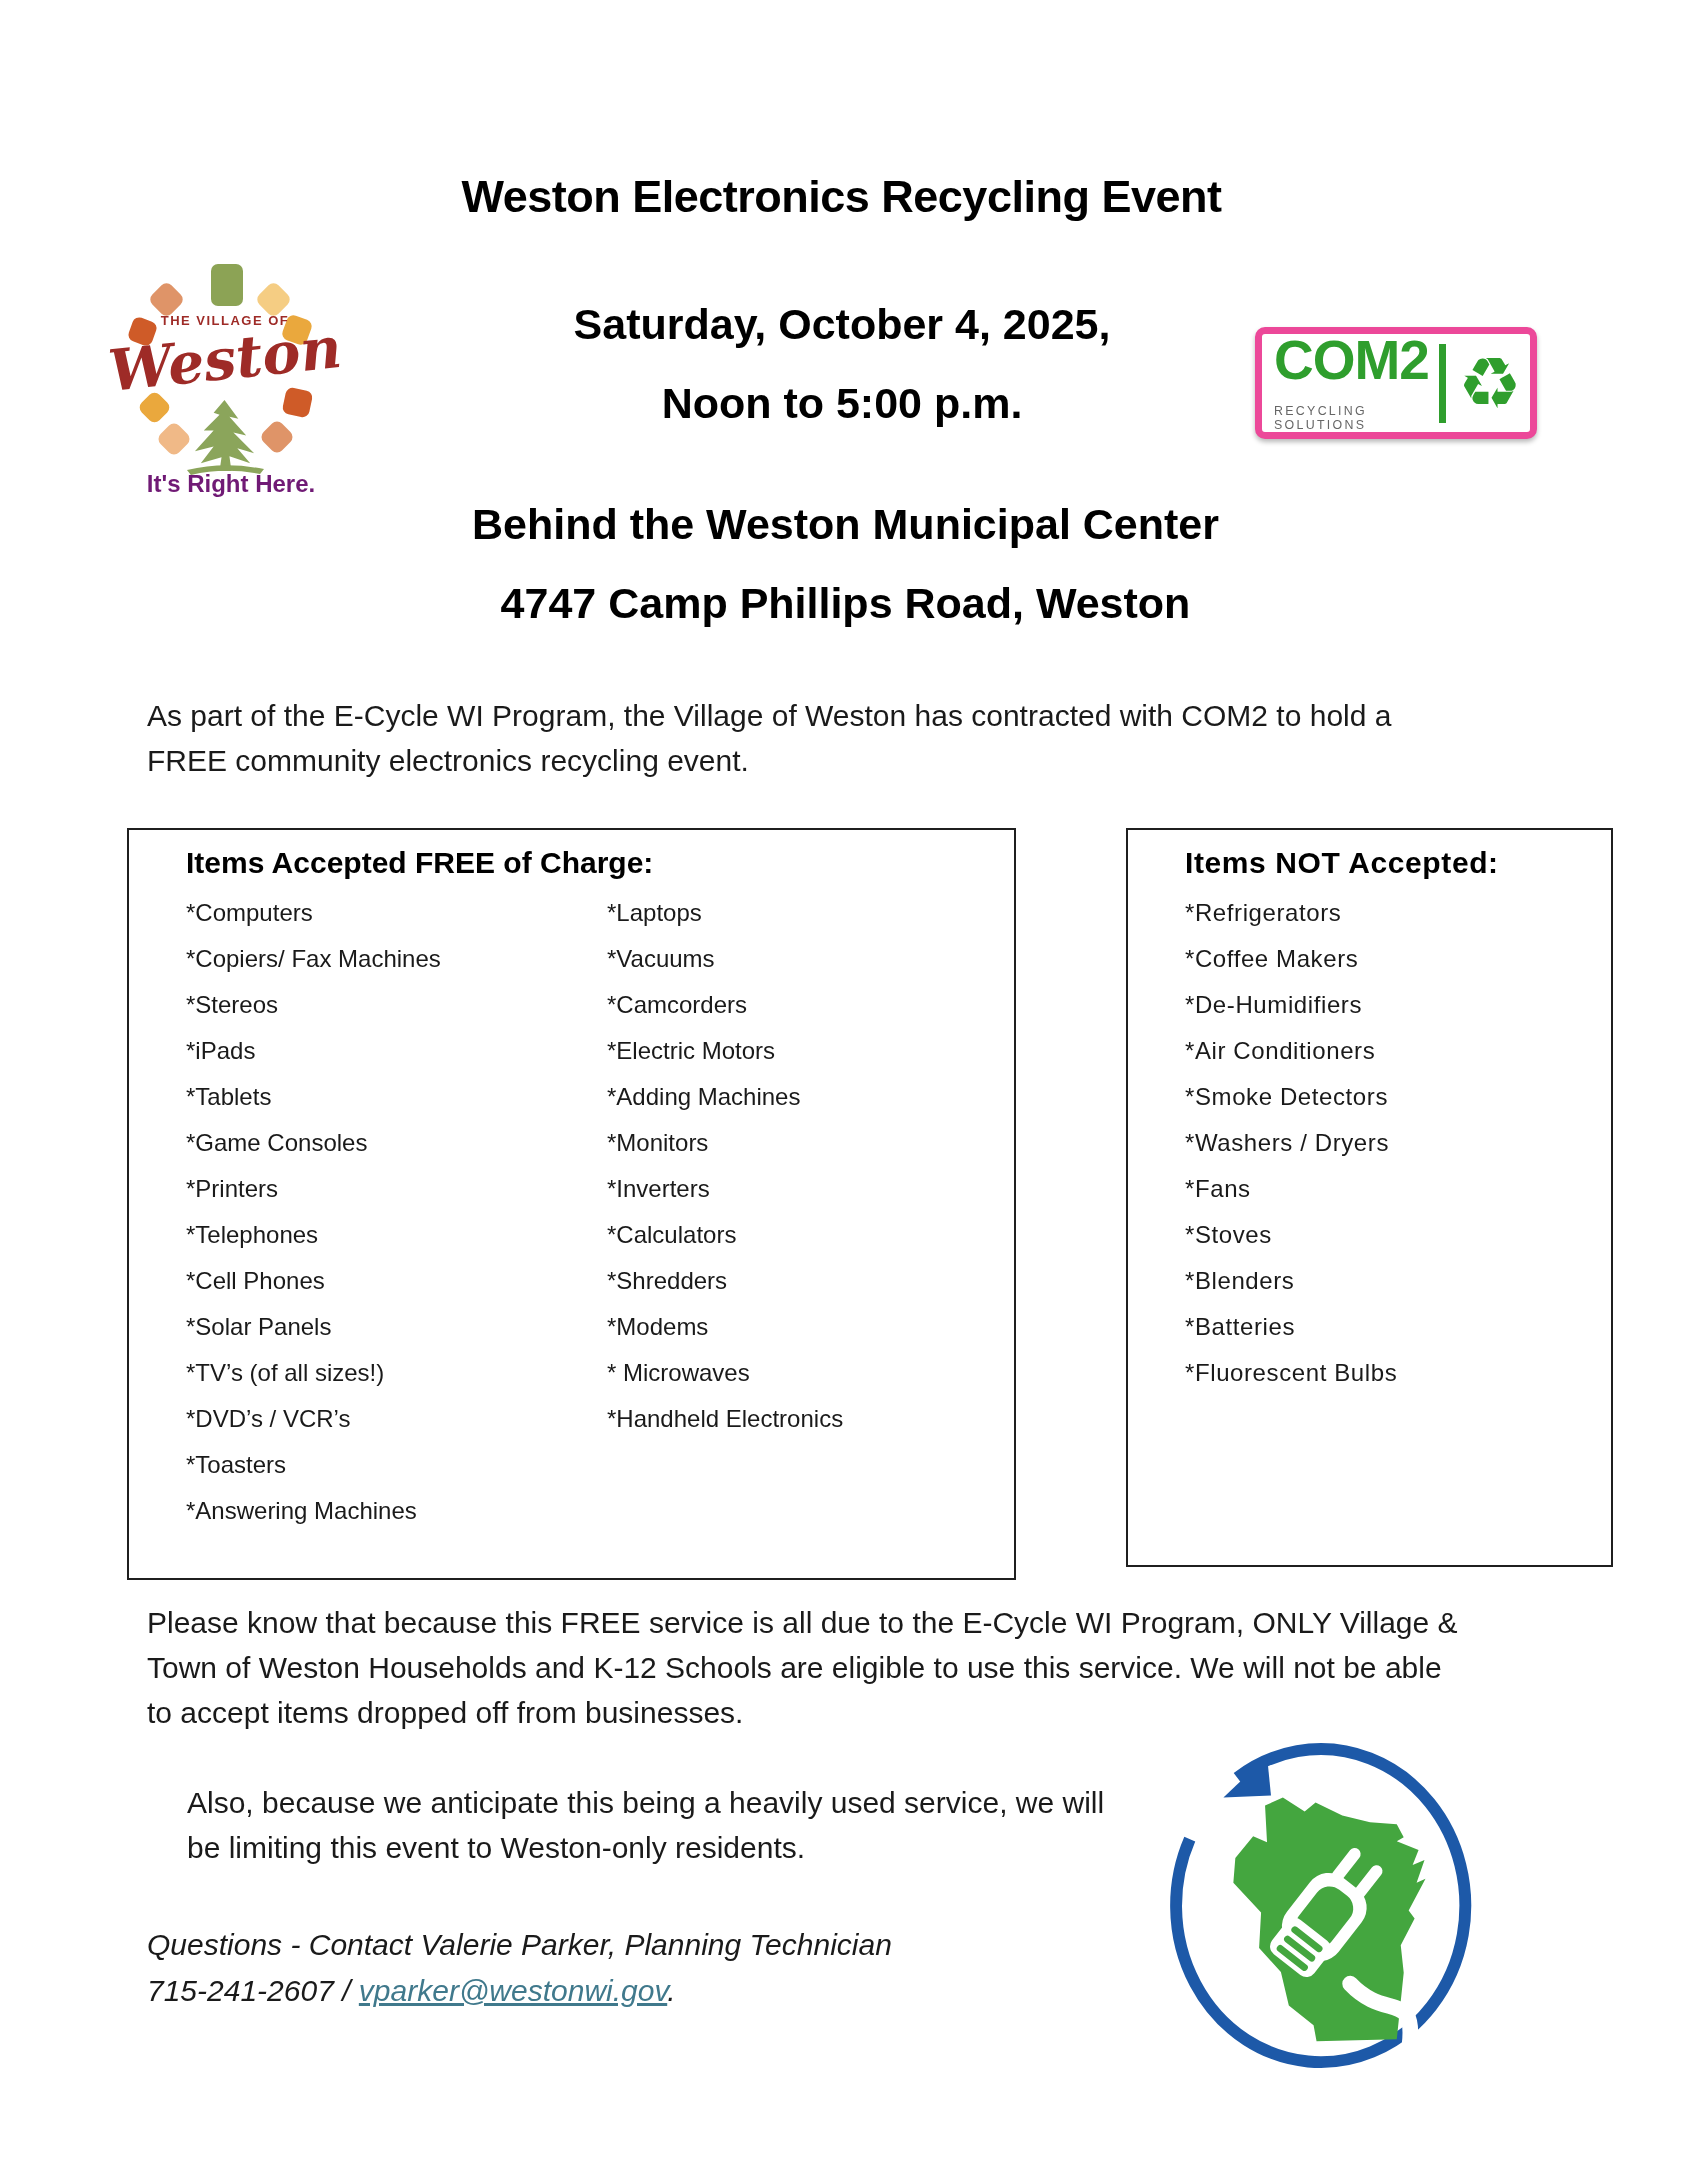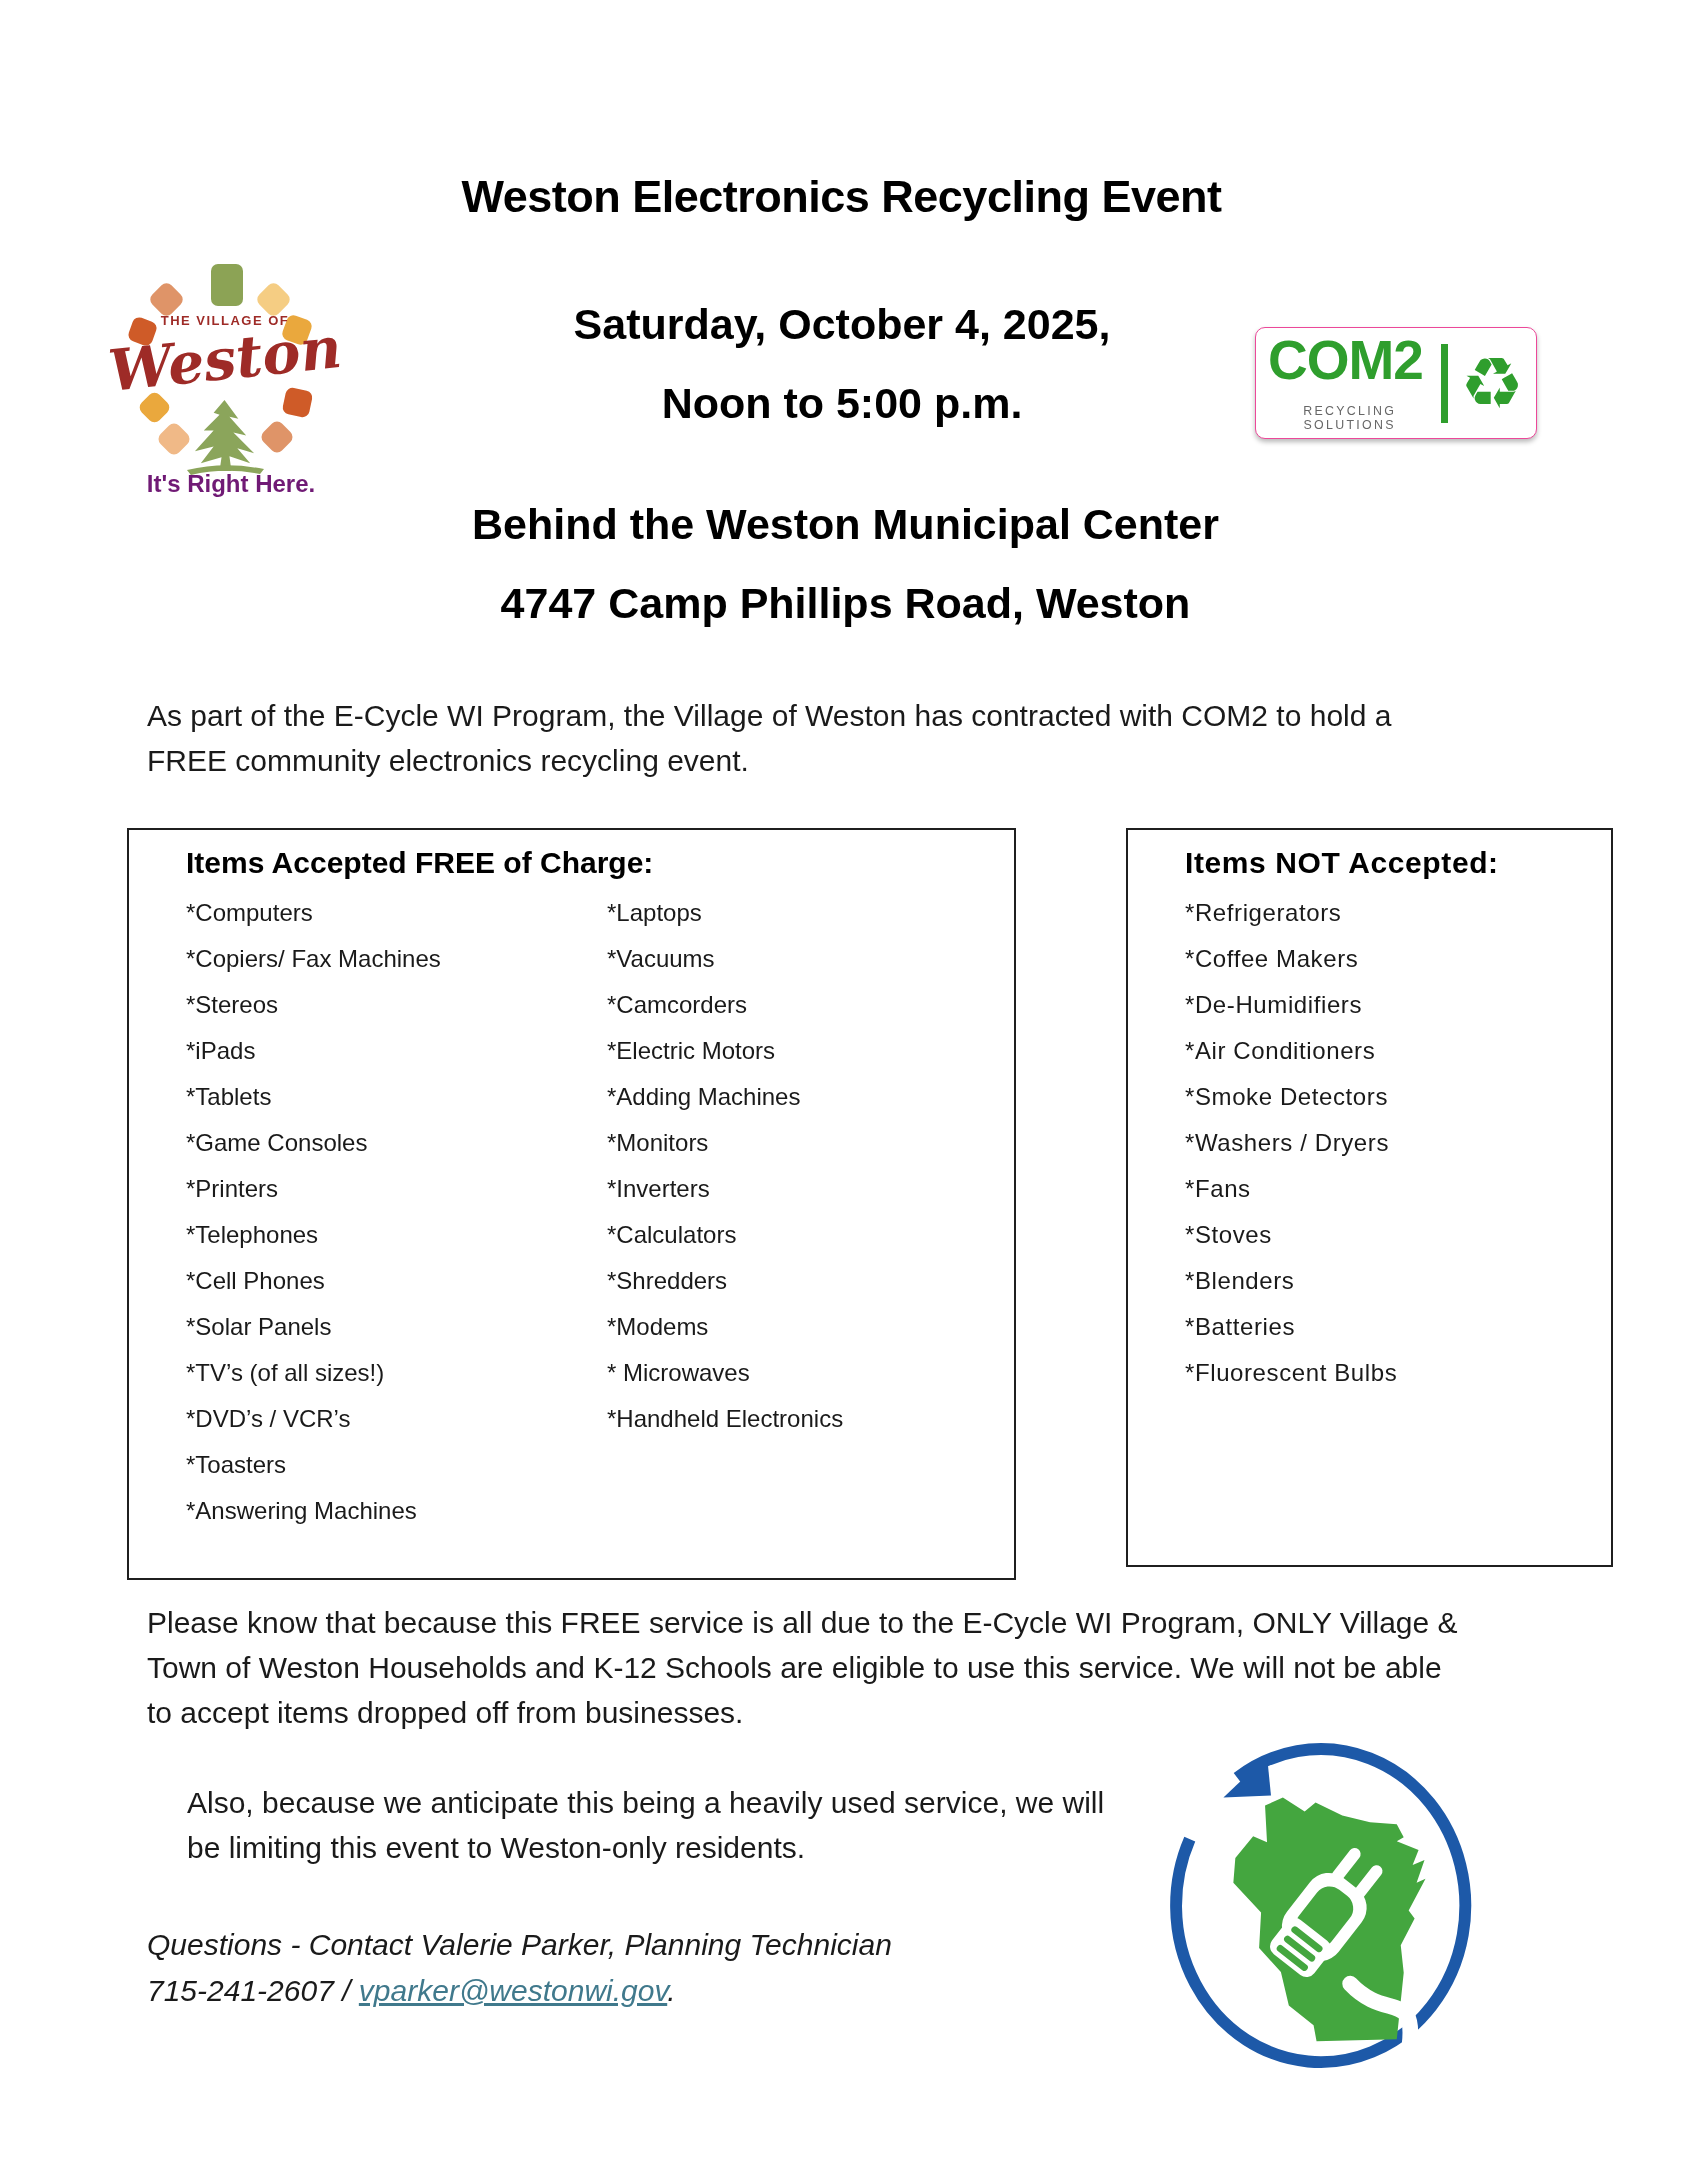--- a/index.html
+++ b/index.html
@@ -42,27 +42,27 @@
     font-size:57px;color:#9e2b27;transform:rotate(-6deg);
   }
   .weston-tree{position:absolute;left:85px;top:147px;}
   .weston-tagline{
     position:absolute;top:220px;left:12px;right:0;text-align:center;
     font-size:24px;font-weight:700;color:#701a75;
   }
   
   .com2-logo{
     position:absolute;left:1255px;top:327px;width:282px;height:112px;
-    background:#fff;border:1px solid #ec4899;border-radius:10px;
+    background:#fff;border:7px solid #ec4899;border-radius:10px;
     box-shadow:0 3px 5px rgba(0,0,0,0.28);
     display:flex;align-items:center;padding:0 12px;box-sizing:border-box;
   }
   .com2-text{display:flex;flex-direction:column;align-items:flex-start;}
   .com2-name{font-size:55px;font-weight:800;color:#2f9e2d;letter-spacing:-1px;line-height:51px;}
-  .com2-sub{font-size:12.4px;letter-spacing:2.3px;color:#666;margin-top:18px;text-align:center;}
+  .com2-sub{font-size:12.4px;letter-spacing:2.3px;color:#666;margin-top:18px;}
   .com2-bar{width:7px;height:79px;background:#2f9e2d;margin:0 12px 0 10px;flex:0 0 auto;}
   .com2-recycle{font-size:71px;line-height:71px;color:#2f9e2d;font-weight:400;}
   
   .para{position:absolute;font-size:30px;line-height:45px;color:#1a1a1a;}
   .para-intro{left:147px;top:693px;width:1327px;}
   .para-eligibility{left:147px;top:1600px;width:1327px;}
   .para-residents{left:147px;top:1780px;width:921px;margin-left:40px;}
   
   .box{position:absolute;border:2px solid #1f1f1f;box-sizing:border-box;background:#fff;padding-left:37px;}
   .box-accepted{left:127px;top:828px;width:889px;height:752px;}

